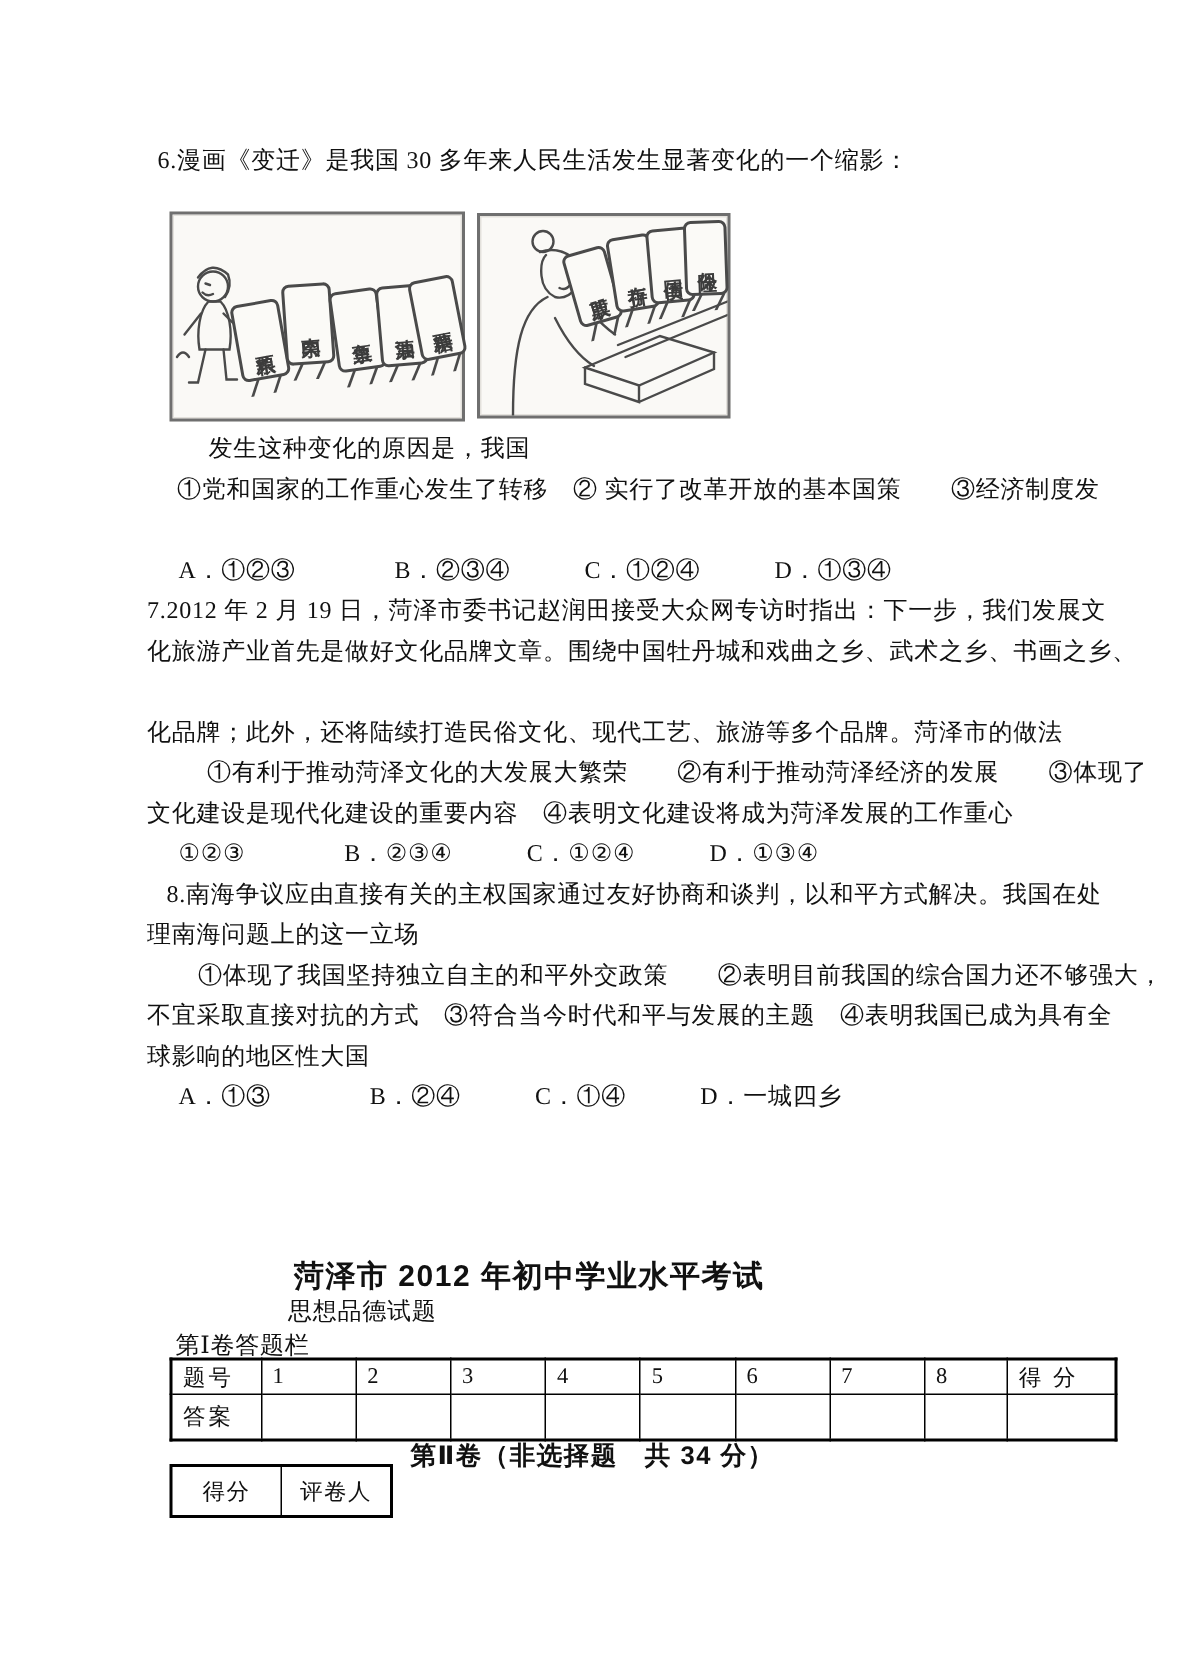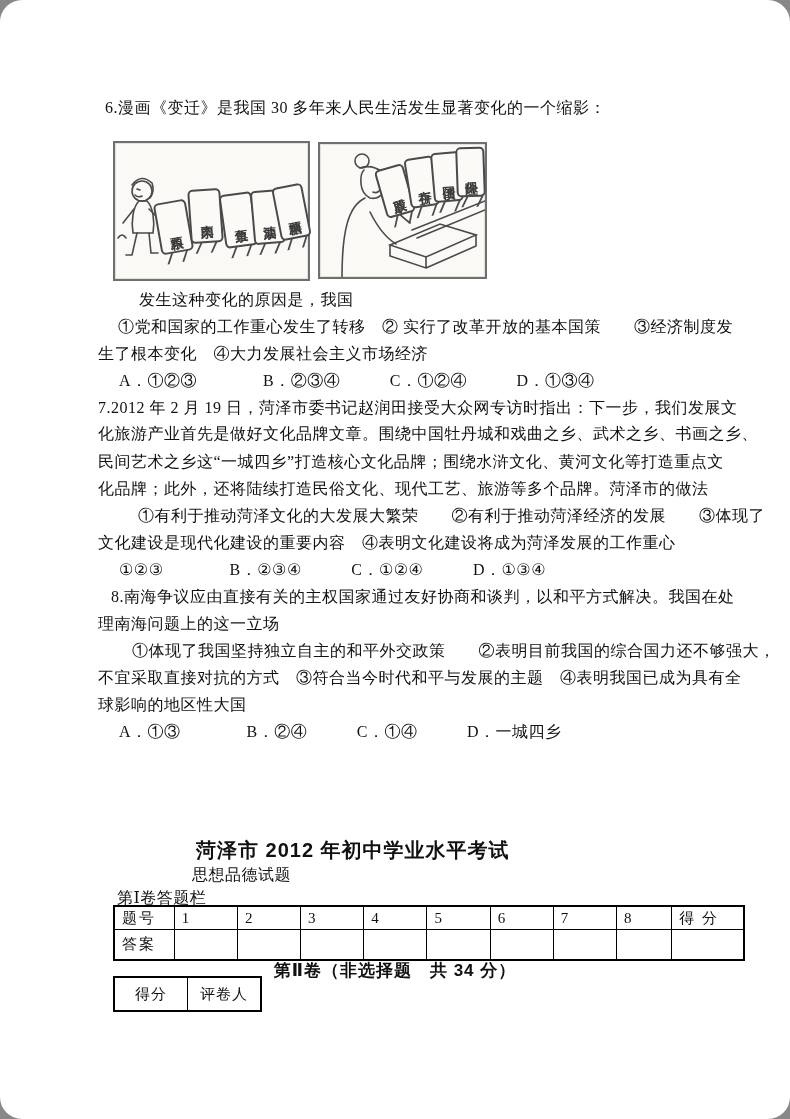--- a/index.html
+++ b/index.html
@@ -4,21 +4,20 @@
 <style>
   html,body{margin:0;padding:0;background:#888;}
   #page{
     position:relative;
     width:790px;height:1119px;
     margin:0 auto;
     background:#ffffff;
     font-family:"Liberation Serif","DejaVu Serif",serif;
     color:#111;
     overflow:hidden;
-    border-radius:22px;
   }
   .line{
     position:absolute;
     font-size:16px;
     line-height:26px;
     white-space:pre;
     letter-spacing:0.5px;
   }
   
   .panel{
@@ -142,26 +141,24 @@
       </g>
     </svg>
     <div class="ticket" style="left:60px;top:22px;width:26px;height:46px;transform:rotate(-16deg);">股票</div>
     <div class="ticket" style="left:87px;top:13px;width:26px;height:46px;transform:rotate(-9deg);">存折</div>
     <div class="ticket" style="left:112px;top:8px;width:26px;height:46px;transform:rotate(-5deg);">国债</div>
     <div class="ticket" style="left:136px;top:3px;width:25px;height:46px;transform:rotate(-2deg);">保险</div>
   </div>
 
   <div class="line" style="left:139px;top:287px;">发生这种变化的原因是，我国</div>
   <div class="line" style="left:118px;top:314px;">①党和国家的工作重心发生了转移　② 实行了改革开放的基本国策　　③经济制度发</div>
-  <div class="line" style="left:98px;top:341px;">生了根本变化　④大力发展社会主义市场经济</div>
   <div class="line" style="left:119px;top:368px;">A．①②③　　　　B．②③④　　　C．①②④　　　D．①③④</div>
 
   <div class="line" style="left:98px;top:395px;">7.2012 年 2 月 19 日，菏泽市委书记赵润田接受大众网专访时指出：下一步，我们发展文</div>
   <div class="line" style="left:98px;top:422px;font-family:Liberation Mono, monospace;">化旅游产业首先是做好文化品牌文章。围绕中国牡丹城和戏曲之乡、武术之乡、书画之乡、</div>
-  <div class="line" style="left:98px;top:449px;">民间艺术之乡这“一城四乡”打造核心文化品牌；围绕水浒文化、黄河文化等打造重点文</div>
   <div class="line" style="left:98px;top:476px;">化品牌；此外，还将陆续打造民俗文化、现代工艺、旅游等多个品牌。菏泽市的做法</div>
   <div class="line" style="left:138px;top:503px;">①有利于推动菏泽文化的大发展大繁荣　　②有利于推动菏泽经济的发展　　③体现了</div>
   <div class="line" style="left:98px;top:530px;">文化建设是现代化建设的重要内容　④表明文化建设将成为菏泽发展的工作重心</div>
   <div class="line" style="left:119px;top:557px;">①②③　　　　B．②③④　　　C．①②④　　　D．①③④</div>
 
   <div class="line" style="left:111px;top:584px;">8.南海争议应由直接有关的主权国家通过友好协商和谈判，以和平方式解决。我国在处</div>
   <div class="line" style="left:98px;top:611px;">理南海问题上的这一立场</div>
   <div class="line" style="left:132px;top:638px;">①体现了我国坚持独立自主的和平外交政策　　②表明目前我国的综合国力还不够强大，</div>
   <div class="line" style="left:98px;top:665px;">不宜采取直接对抗的方式　③符合当今时代和平与发展的主题　④表明我国已成为具有全</div>
   <div class="line" style="left:98px;top:692px;">球影响的地区性大国</div>

